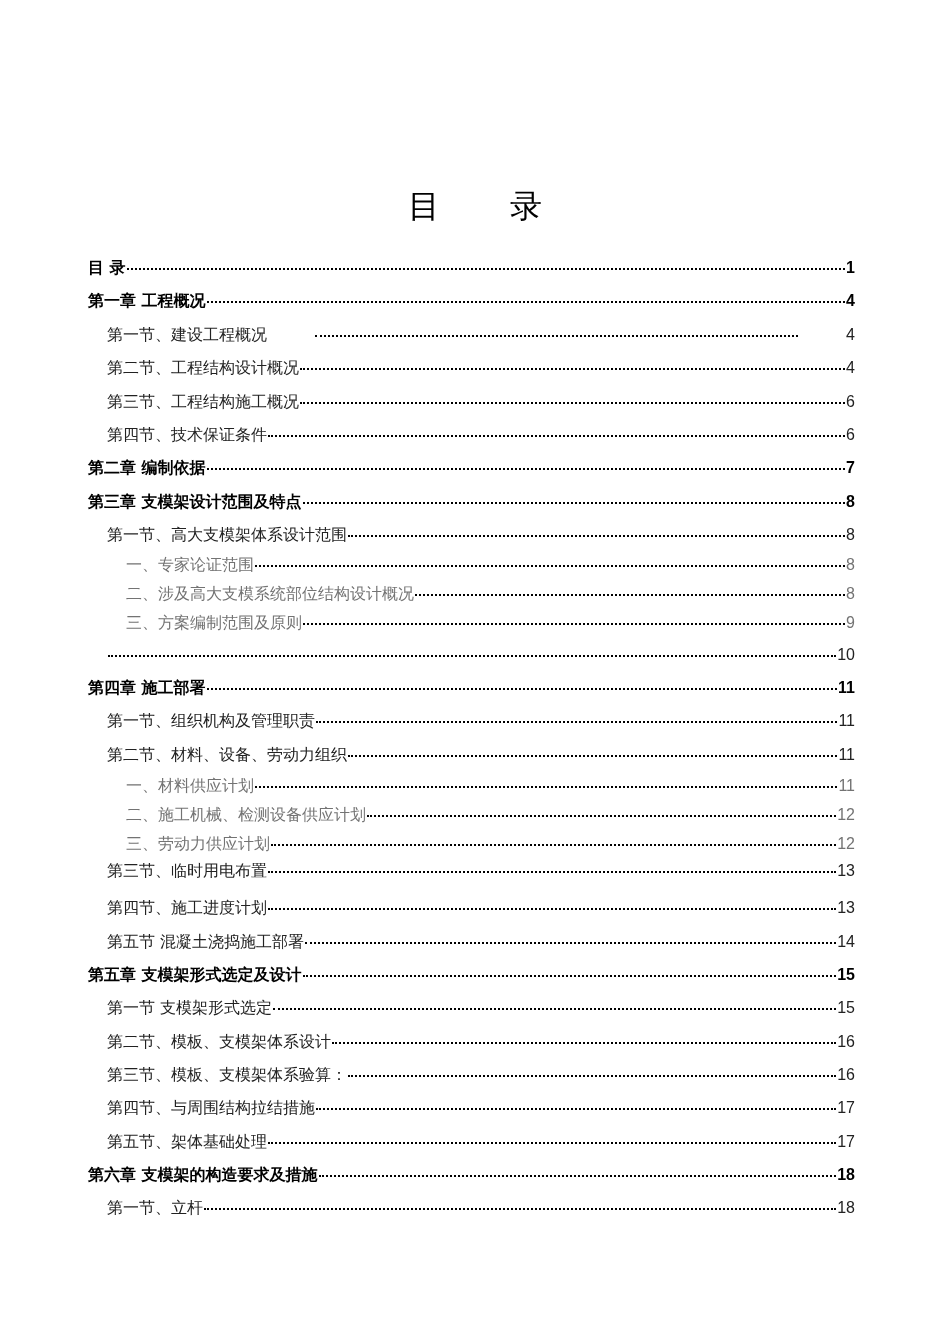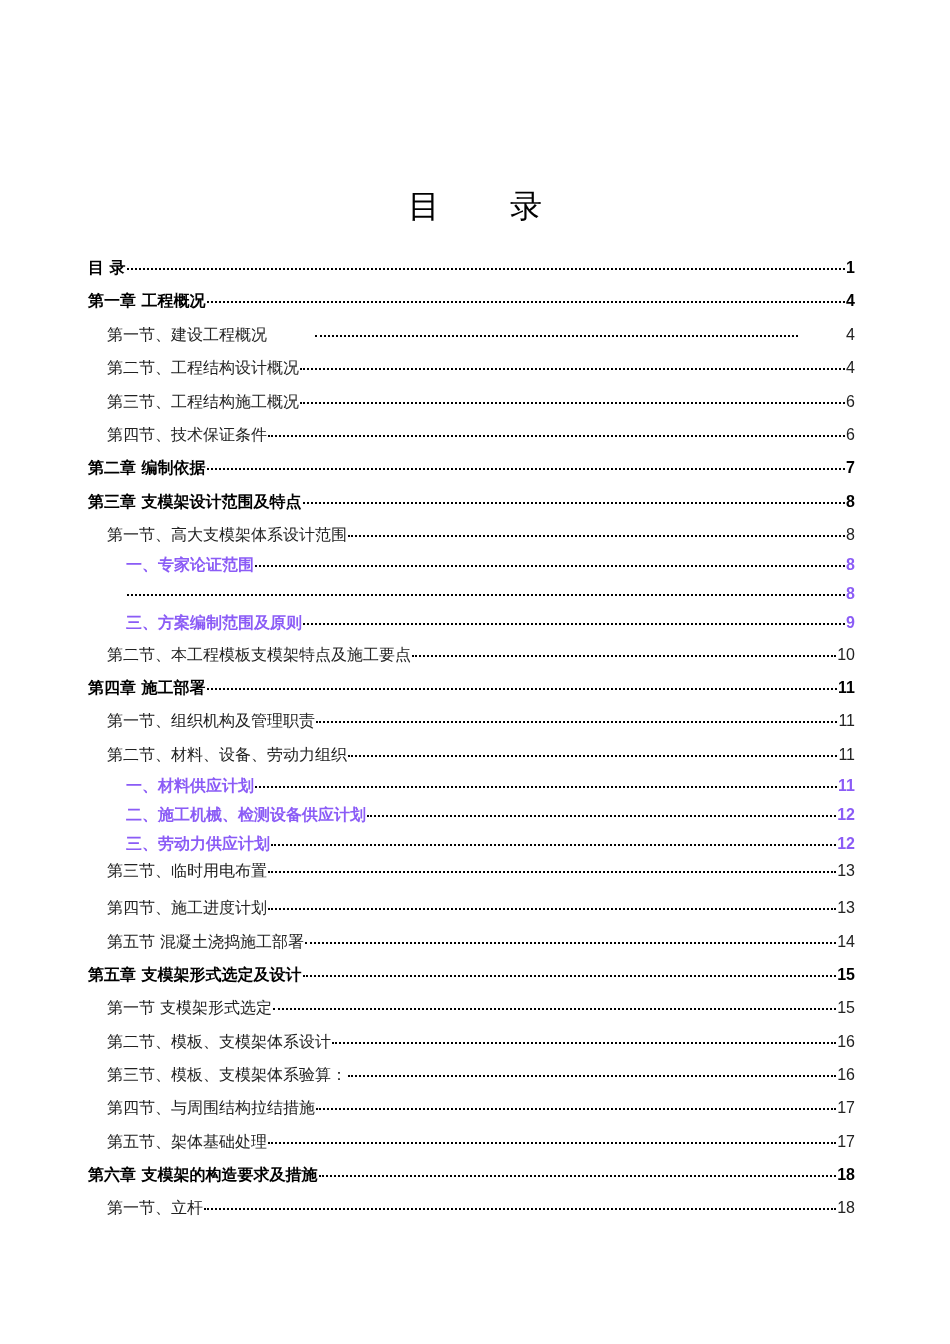--- a/index.html
+++ b/index.html
@@ -42,21 +42,21 @@
       align-items: baseline;
       white-space: nowrap;
       font-size: 16px;
       line-height: 20px;
       height: 20px;
       text-decoration: none;
       color: #000;
     }
     .toc-row.lvl1 { font-weight: bold; font-family: "DejaVu Sans", "Liberation Sans", sans-serif; font-size: 16px; }
     .toc-row.lvl2 { padding-left: 19px; font-weight: normal; color: #222; }
-    .toc-row.lvl3 { padding-left: 38px; font-weight: bold; color: #8b5cf6; }
+    .toc-row.lvl3 { padding-left: 38px; font-weight: normal; color: #737373; }
     .toc-label {
       flex: 0 0 auto;
     }
     .toc-leader {
       flex: 1 1 auto;
       overflow: hidden;
       margin: 0 1px;
       border-bottom: 2px dotted #000;
       transform: translateY(-4px);
       height: 0;
@@ -120,30 +120,30 @@
       <span class="toc-label">第一节、高大支模架体系设计范围</span>
       <span class="toc-leader"></span>
       <span class="toc-page">8</span>
     </a>
     <a class="toc-row lvl3" style="top: 305px;">
       <span class="toc-label">一、专家论证范围</span>
       <span class="toc-leader"></span>
       <span class="toc-page">8</span>
     </a>
     <a class="toc-row lvl3" style="top: 334px;">
+      <span class="toc-label">二、涉及高大支模系统部位结构设计概况</span>
       <span class="toc-leader"></span>
       <span class="toc-page">8</span>
     </a>
     <a class="toc-row lvl3" style="top: 363px;">
       <span class="toc-label">三、方案编制范围及原则</span>
       <span class="toc-leader"></span>
       <span class="toc-page">9</span>
     </a>
     <a class="toc-row lvl2" style="top: 395px;">
-      <span class="toc-label">第二节、本工程模板支模架特点及施工要点</span>
       <span class="toc-leader"></span>
       <span class="toc-page">10</span>
     </a>
     <a class="toc-row lvl1" style="top: 428px;">
       <span class="toc-label">第四章  施工部署</span>
       <span class="toc-leader"></span>
       <span class="toc-page">11</span>
     </a>
     <a class="toc-row lvl2" style="top: 461px; align-items: flex-end;">
       <span class="toc-label">第一节、组织机构及管理职责</span>

